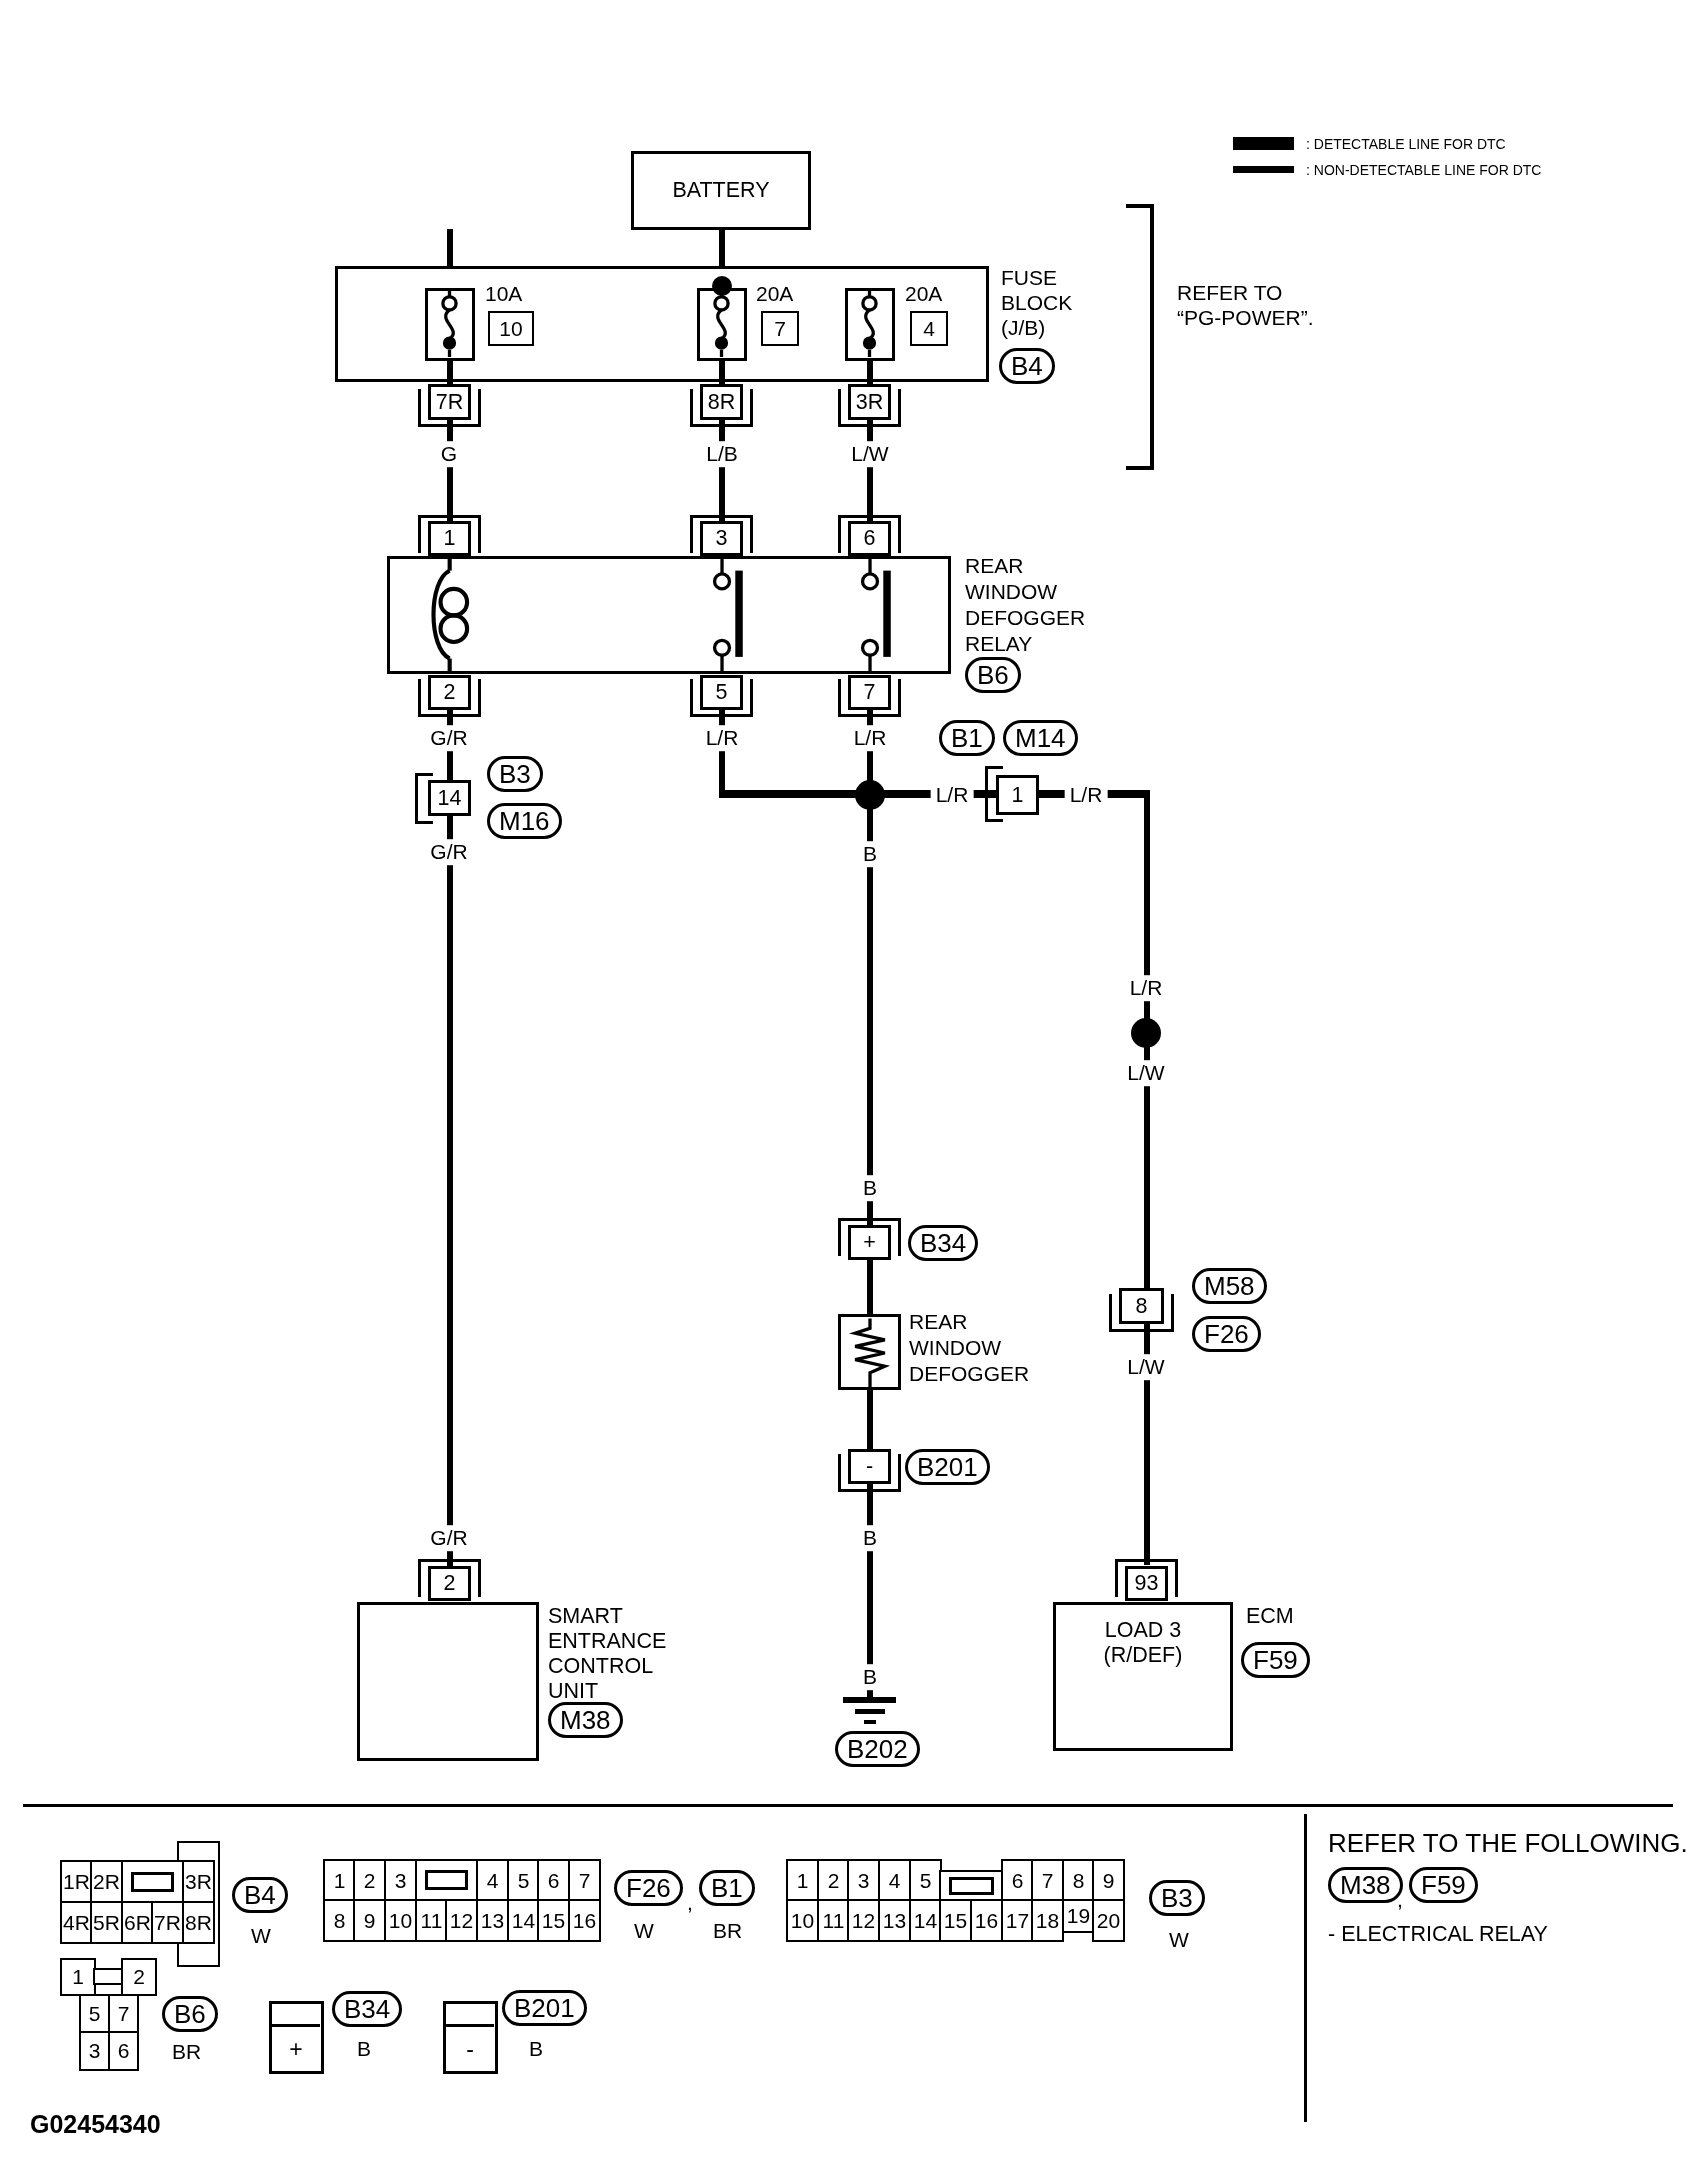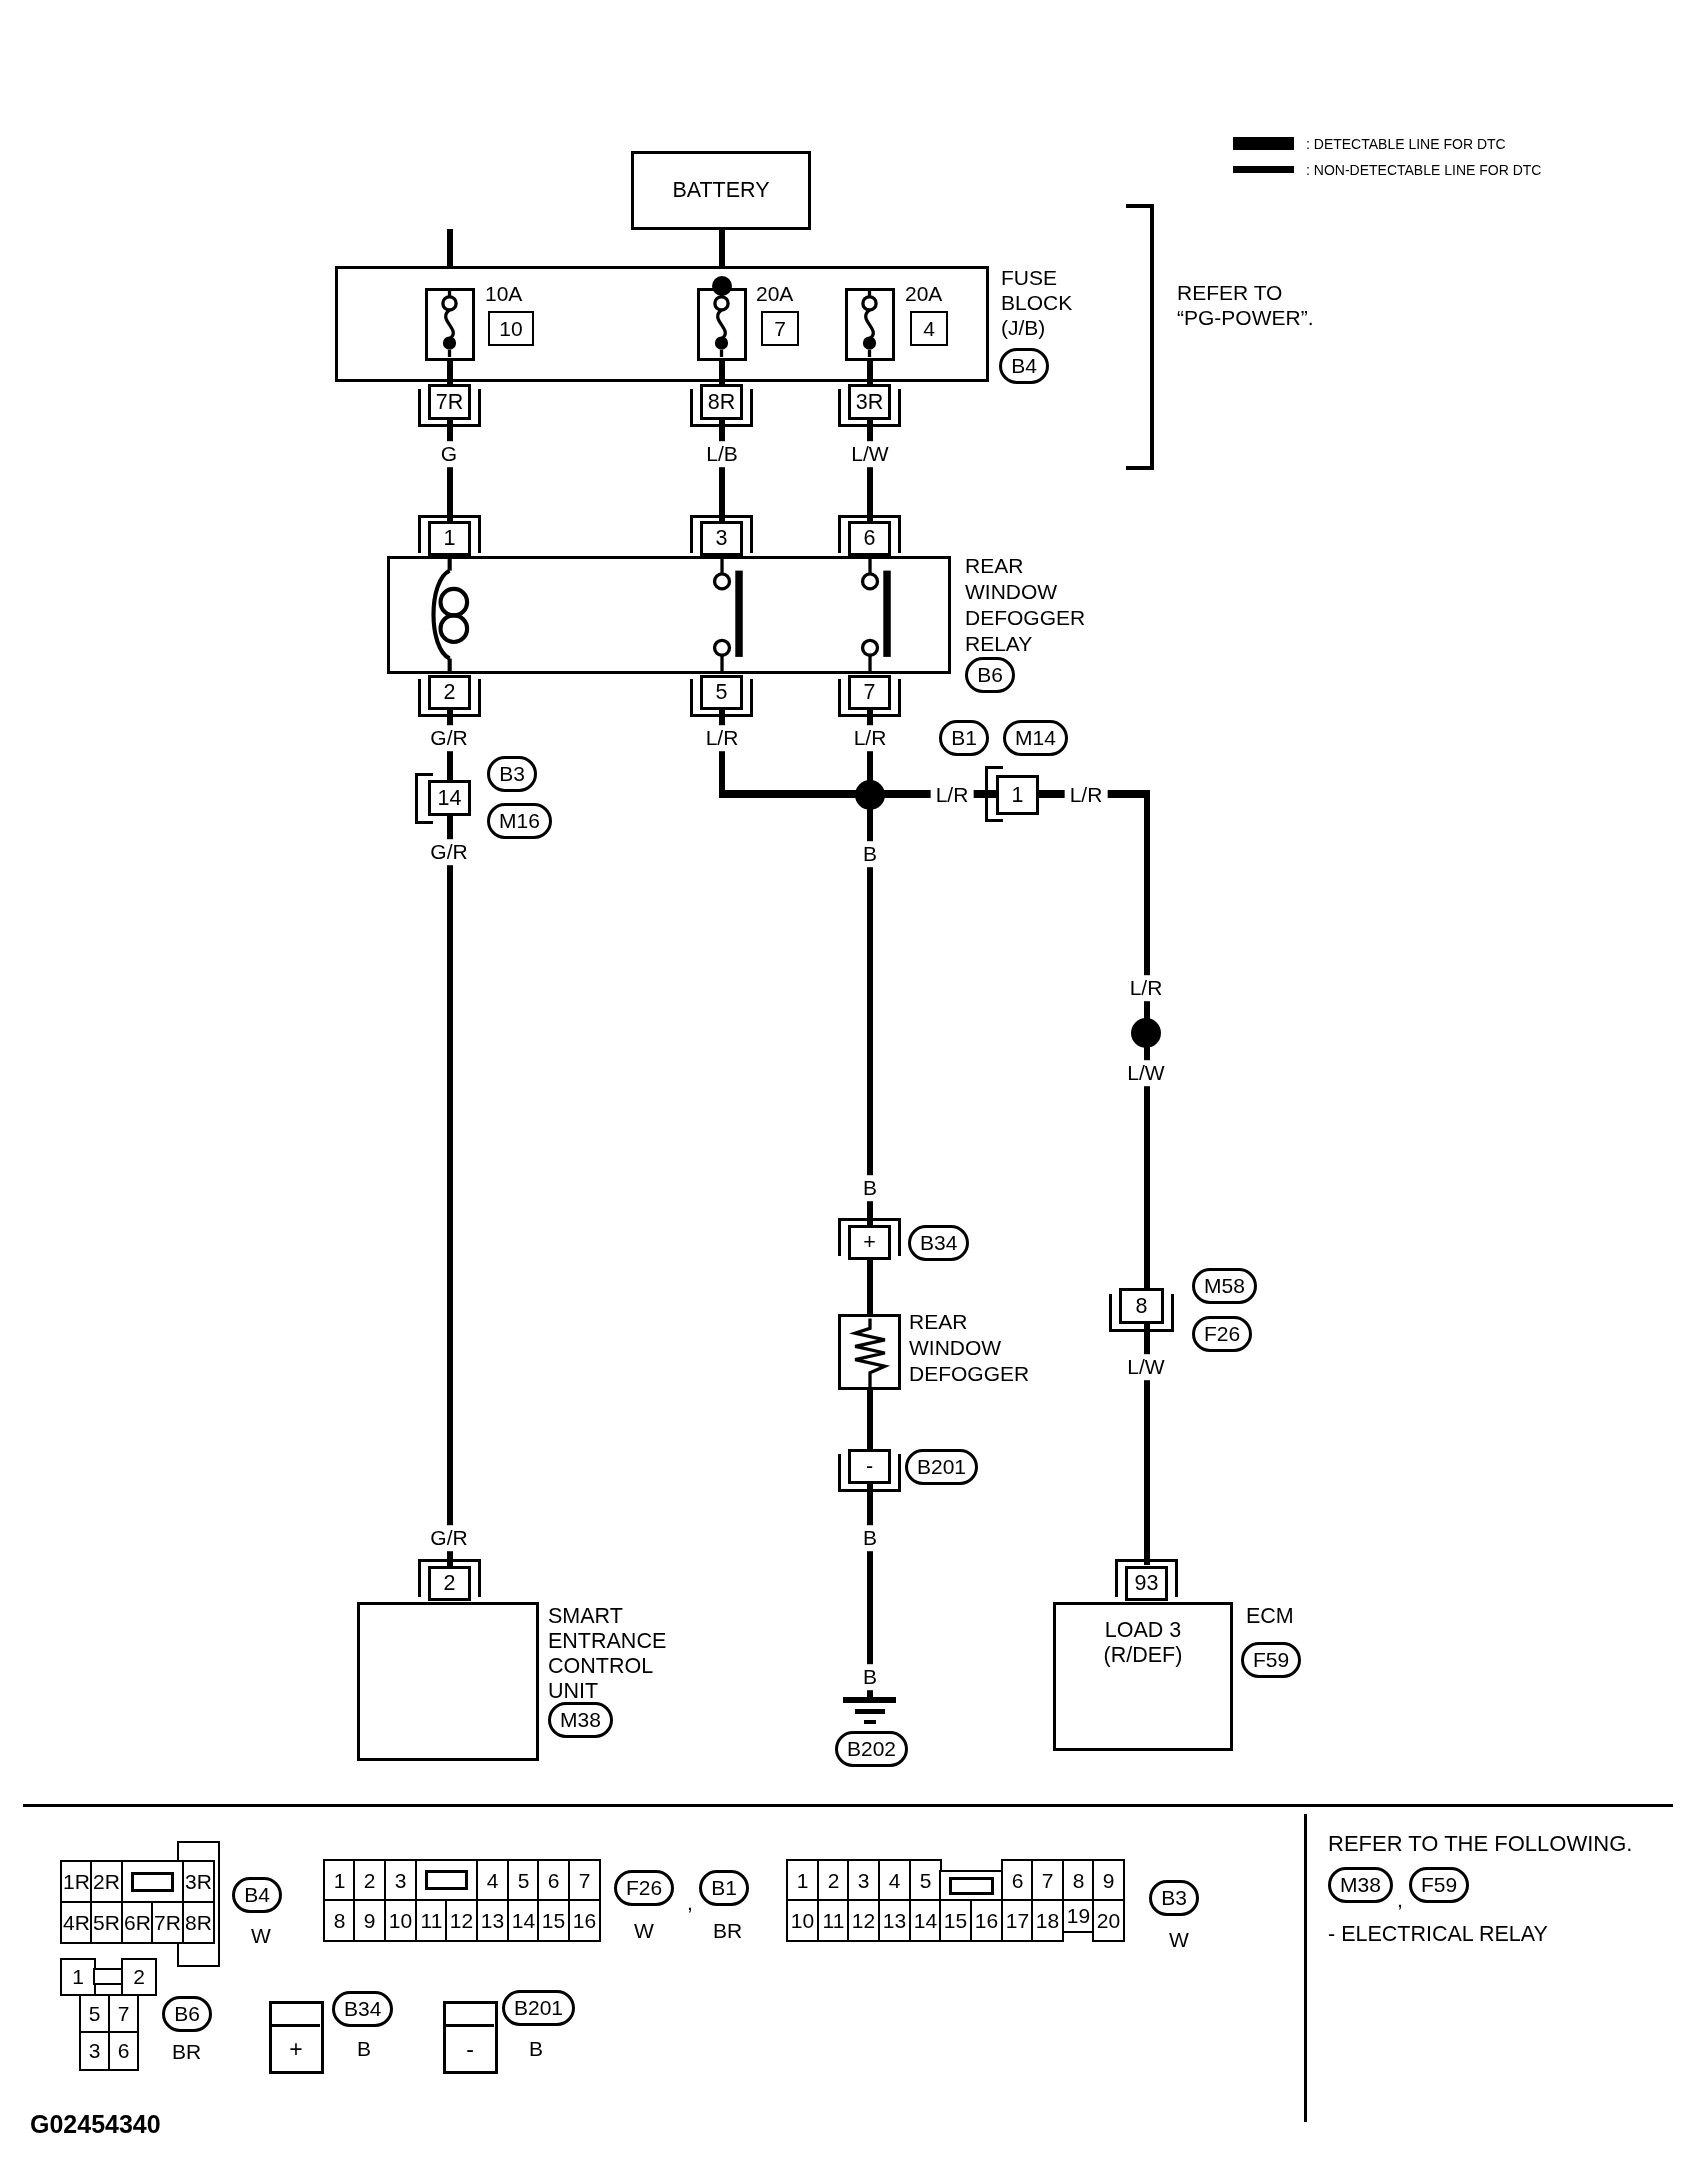--- a/index.html
+++ b/index.html
@@ -11,21 +11,21 @@
   .lbl{position:absolute;font-size:21px;line-height:25px;white-space:pre-line}
   .wlbl{position:absolute;font-size:21px;background:#fff;padding:0.8px 5px;
         transform:translate(-50%,-50%);white-space:nowrap;z-index:6}
   .pin{position:absolute;border:3.3px solid #000;background:#fff;box-sizing:border-box;
        display:flex;align-items:center;justify-content:center;font-size:21.5px;z-index:5}
   .bk{position:absolute;box-sizing:border-box;z-index:4}
   .bk-t{border-top:3.3px solid #000;border-left:3.3px solid #000;border-right:3.3px solid #000}
   .bk-b{border-bottom:3.3px solid #000;border-left:3.3px solid #000;border-right:3.3px solid #000}
   .bk-l{border-left:3.3px solid #000;border-top:3.3px solid #000;border-bottom:3.3px solid #000}
   .oval{position:absolute;border:3.3px solid #000;border-radius:41px;background:#fff;box-sizing:border-box;
-        display:flex;align-items:center;justify-content:center;font-size:21px;padding:0 9px;height:36px;min-width:50px;z-index:6}
+        display:flex;align-items:center;justify-content:center;font-size:26px;padding:0 9px;height:36px;min-width:50px;z-index:6}
   .dot{position:absolute;background:#000;border-radius:50%;z-index:6}
   .cell{position:absolute;border:2.5px solid #000;background:#fff;box-sizing:border-box;
         display:flex;align-items:center;justify-content:center;font-size:21px}
   .keyrect{position:absolute;border:3.3px solid #000;background:#fff;box-sizing:border-box}
   svg{position:absolute;overflow:visible}
   .t23{font-size:14px;line-height:26.5px;white-space:nowrap}
 </style>
 </head>
 <body>
 
@@ -291,21 +291,21 @@
   <div class="cell" style="left:909px;top:1899px;width:33px;height:43px">14</div>
   <div class="cell" style="left:939px;top:1899px;width:33px;height:43px">15</div>
   <div class="cell" style="left:970px;top:1899px;width:33px;height:43px">16</div>
   <div class="cell" style="left:1001px;top:1899px;width:33px;height:43px">17</div>
   <div class="cell" style="left:1031px;top:1899px;width:33px;height:43px">18</div>
   <div class="cell" style="left:1062px;top:1899px;width:33px;height:34px">19</div>
   <div class="cell" style="left:1092px;top:1899px;width:33px;height:43px">20</div>
   <div class="oval" style="left:1149px;top:1880px">B3</div>
   <span class="lbl" style="left:1169px;top:1927px">W</span>
 
-  <div class="lbl" style="left:1328px;top:1831px;font-size:22px">REFER TO THE FOLLOWING.</div>
+  <div class="lbl" style="left:1328px;top:1831px;font-size:26px">REFER TO THE FOLLOWING.</div>
   <div class="oval" style="left:1328px;top:1867px">M38</div>
   <span class="lbl" style="left:1397px;top:1887px">,</span>
   <div class="oval" style="left:1409px;top:1867px">F59</div>
   <div class="lbl" style="left:1328px;top:1922px;font-size:21.5px">- ELECTRICAL RELAY</div>
 
   <div class="cell" style="left:60px;top:1958px;width:36px;height:38px">1</div>
   <div class="cell" style="left:93px;top:1968px;width:31px;height:16.6px"></div>
   <div class="cell" style="left:121px;top:1958px;width:36px;height:38px">2</div>
   <div class="cell" style="left:79px;top:1994px;width:31px;height:40px">5</div>
   <div class="cell" style="left:108px;top:1994px;width:31px;height:40px">7</div>

